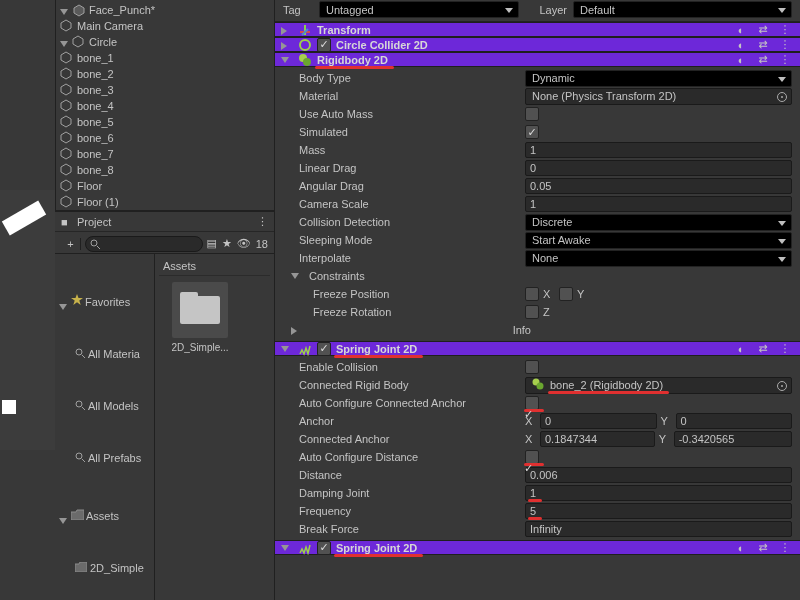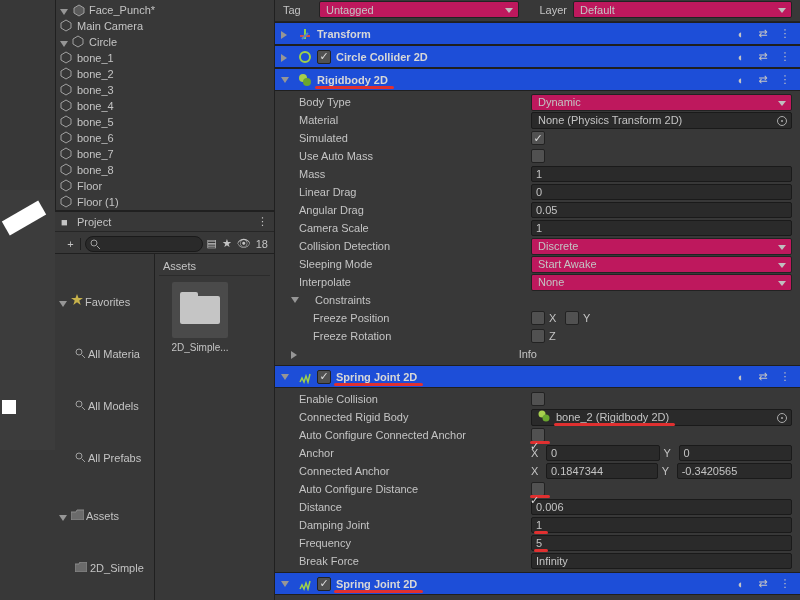--- a/index.html
+++ b/index.html
@@ -94,21 +94,21 @@
     position: relative;
   }
   .project-header .toolbar-icons { display:flex; gap:5px; align-items:center; }
   .project-body { display: flex; flex: 1 1 auto; }
   .project-sidebar {
     width: 100px;
     border-right: 1px solid #202020;
     padding: 4px 2px;
   }
   .project-sidebar .row2 {
-    display:flex; align-items:center;
+    display:flex; align-items:flex-end;
     height: 16px; line-height:16px;
     white-space: nowrap;
     margin-top: 36px;
   }
   .star svg { fill: #c7b24b; }
   .search-icon svg { stroke: #a0a0a0; fill:none; }
   .folder-icon svg { fill: #6b6b6b; stroke: #8b8b8b; }
   .project-content {
     flex: 1 1 auto;
     padding: 4px;
@@ -155,21 +155,21 @@
     flex-direction: column;
   }
   .insp-row {
     display: flex;
     align-items: center;
     height: 18px;
     padding: 0 8px;
     gap: 6px;
   }
   .dropdown {
-    background: #be185d;
+    background: #000000;
     border: 1px solid #222;
     border-radius: 2px;
     height: 17px;
     padding: 0 18px 0 6px;
     color: #c4c4c4;
     position: relative;
     flex: 1 1 auto;
     display: flex;
     align-items: center;
   }
@@ -229,35 +229,35 @@
     color: #ddd;
     font-size: 11px;
     line-height: 1;
   }
   .component {
     border-top: 1px solid #1f1f1f;
   }
   .comp-header {
     display: flex;
     align-items: center;
-    height: 22px;
+    height: 14px;
     padding: 0 8px 0 6px;
-    background: #1d4ed8;
+    background: #6d28d9;
     border-bottom: 1px solid #1f1f1f;
     gap: 5px;
   }
   .comp-header .title { font-weight: bold; color: #d7d7d7; }
   .comp-header .right-tools { margin-left:auto; display:flex; gap:8px; color:#c4c4c4; align-items:center;}
   .comp-body { padding: 2px 0; }
   .prop-row {
     display: flex;
     align-items: center;
     height: 18px;
     padding: 0 8px;
-    gap: 10px;
+    gap: 4px;
   }
   .prop-label {
     flex: 0 0 238px;
     padding-left: 16px;
     color: #c4c4c4;
     white-space: nowrap;
   }
   .prop-label.sub { padding-left: 30px; }
   .prop-value { flex: 1 1 auto; display:flex; align-items:center; gap:4px;}
   .xy-label { color:#c4c4c4; width:12px; }
@@ -573,29 +573,29 @@
       <div class="prop-row">
           <span class="prop-label">Material</span>
           <div class="prop-value">
             <div class="objfield">
               <span>None (Physics Transform 2D)</span>
               <span class="circle-target"></span>
             </div>
           </div>
         </div>
       <div class="prop-row">
+          <span class="prop-label">Use Auto Mass</span>
+          <div class="prop-value">
+            <span class="checkbox"></span>
+          </div>
+        </div>
+      <div class="prop-row">
           <span class="prop-label">Simulated</span>
           <div class="prop-value">
             <span class="checkbox checked"></span>
-          </div>
-        </div>
-      <div class="prop-row">
-          <span class="prop-label">Use Auto Mass</span>
-          <div class="prop-value">
-            <span class="checkbox"></span>
           </div>
         </div>
       <div class="prop-row">
           <span class="prop-label">Mass</span>
           <div class="prop-value">
             <div class="num-field">
               <span>1</span>
             </div>
           </div>
         </div>

